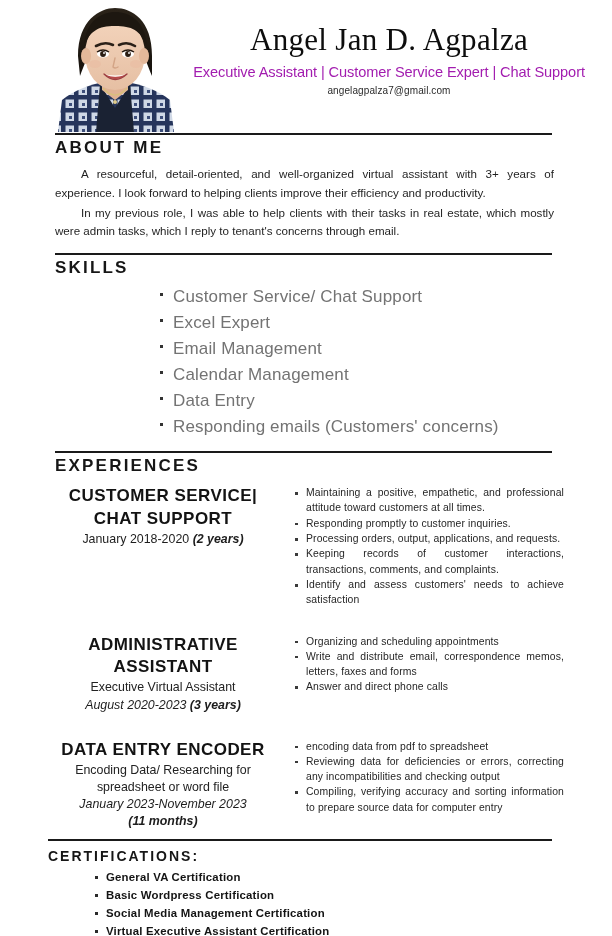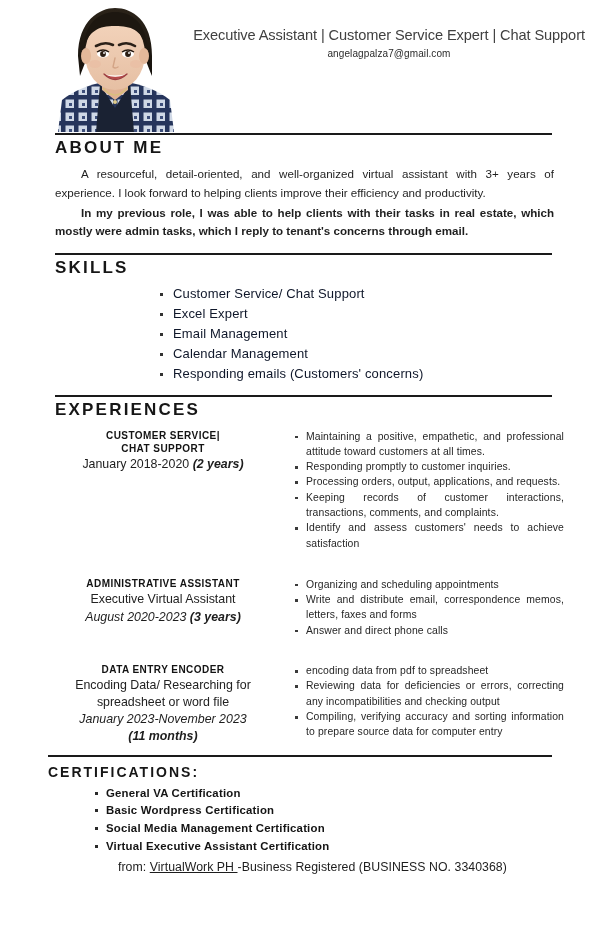--- a/index.html
+++ b/index.html
@@ -53,21 +53,21 @@
     letter-spacing: 0.3px;
     color: #0d0d0d;
     line-height: 1.18;
     white-space: nowrap;
   }
 
   .headline {
     margin-top: 5px;
     font-size: 14.6px;
     font-weight: 400;
-    color: #404040;
+    color: #a21caf;
     letter-spacing: -0.1px;
     white-space: nowrap;
   }
 
   .email {
     margin-top: 5px;
     font-size: 10px;
     color: #2b2b2b;
     letter-spacing: 0.1px;
   }
@@ -104,32 +104,32 @@
   .about-body {
     padding: 7px 58px 0 55px;
   }
   .about-p {
     font-size: 11.6px;
     line-height: 1.62;
     text-align: justify;
     text-indent: 26px;
     color: #1f1f1f;
   }
-  .about-p + .about-p { margin-top: 1px; font-weight: bold; }
+  .about-p + .about-p { margin-top: 1px; }
 
   
   .skills-list {
     list-style: none;
     padding: 6px 0 0 160px;
   }
   .skill-item {
     position: relative;
-    font-size: 13px;
+    font-size: 17px;
     line-height: 1.53;
-    color: #0f172a;
+    color: #737373;
     padding-left: 13px;
     letter-spacing: 0.15px;
   }
   .skill-item::before {
     content: "";
     position: absolute;
     left: 0;
     top: 9px;
     width: 3px;
     height: 3px;
@@ -147,21 +147,21 @@
   }
   .exp-row + .exp-row { margin-top: 18px; }
 
   .exp-left {
     width: 228px;
     flex: 0 0 228px;
     text-align: center;
     padding-right: 12px;
   }
   .exp-role {
-    font-size: 10px;
+    font-size: 17px;
     font-weight: 700;
     letter-spacing: 0.45px;
     color: #131313;
     line-height: 1.32;
   }
   .exp-sub {
     font-size: 12.4px;
     font-weight: 400;
     color: #222;
     line-height: 1.34;
@@ -299,20 +299,21 @@
           <path d="M57.5 70.5 Q67 75 77.5 70.5 Q67 72.5 57.5 70.5 Z" fill="#ffffff"></path>
           <path d="M56 70 Q67 81 79 70" stroke="#9c3f42" stroke-width="1.3" fill="none" stroke-linecap="round"></path>
 
           <ellipse cx="47" cy="60" rx="6" ry="4" fill="#eab9a0" opacity="0.5"></ellipse>
           <ellipse cx="88" cy="60" rx="6" ry="4" fill="#eab9a0" opacity="0.5"></ellipse>
         </g>
       </svg>
     </div>
 
     <div class="header-text">
+      <div class="full-name">Angel Jan D. Agpalza</div>
       <div class="headline">Executive Assistant | Customer Service Expert | Chat Support</div>
       <div class="email">angelagpalza7@gmail.com</div>
     </div>
   </div>
 
   <hr class="rule">
 
   <div class="section">
     <div class="section-title">ABOUT ME</div>
     <div class="about-body">
@@ -324,20 +325,21 @@
   <div style="height:12px"></div>
   <hr class="rule">
 
   <div class="section">
     <div class="section-title">SKILLS</div>
     <ul class="skills-list">
       <li class="skill-item">Customer Service/ Chat Support</li>
       <li class="skill-item">Excel Expert</li>
       <li class="skill-item">Email Management</li>
       <li class="skill-item">Calendar Management</li>
+      <li class="skill-item">Data Entry</li>
       <li class="skill-item">Responding emails (Customers' concerns)</li>
     </ul>
   </div>
 
   <div style="height:11px"></div>
   <hr class="rule">
 
   <div class="section">
     <div class="section-title">EXPERIENCES</div>
 

